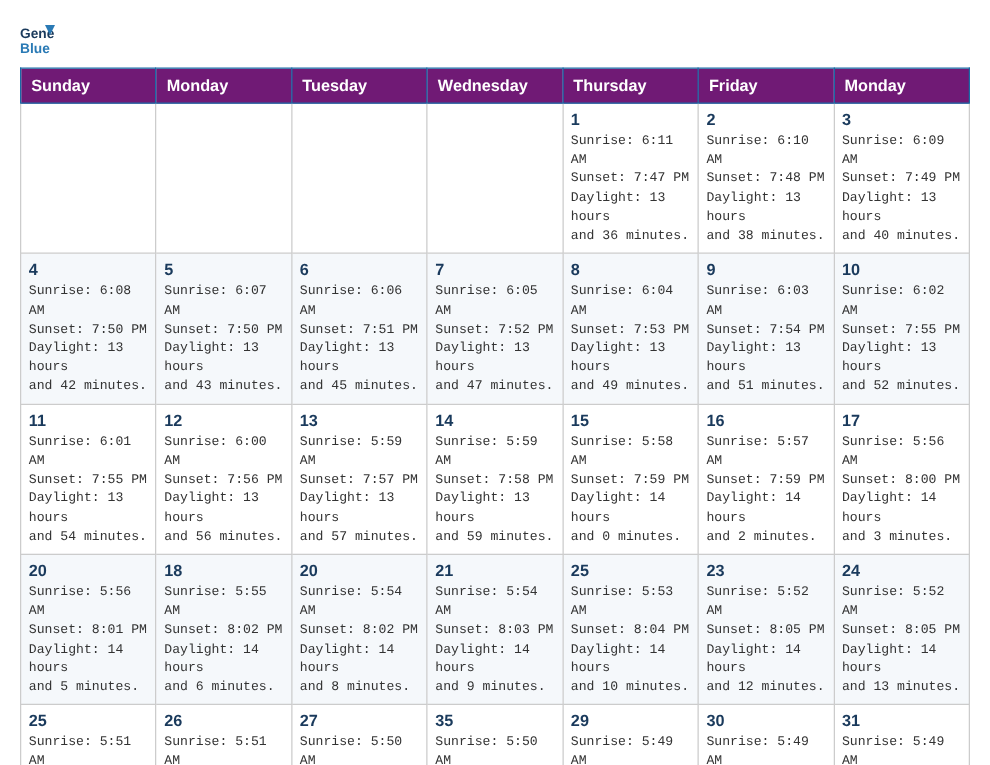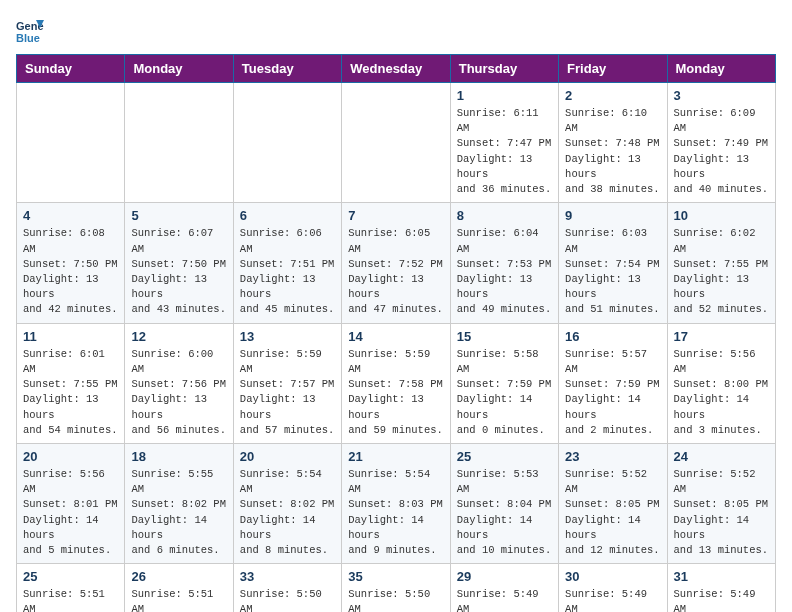--- a/index.html
+++ b/index.html
@@ -225,21 +225,21 @@
       <tr>
         <td>
           <div class="day-number">25</div>
           <div class="day-info">Sunrise: 5:51 AM<br>Sunset: 8:06 PM<br>Daylight: 14 hours<br>and 14 minutes.</div>
         </td>
         <td>
           <div class="day-number">26</div>
           <div class="day-info">Sunrise: 5:51 AM<br>Sunset: 8:07 PM<br>Daylight: 14 hours<br>and 16 minutes.</div>
         </td>
         <td>
-          <div class="day-number">33</div>
+          <div class="day-number">27</div>
           <div class="day-info">Sunrise: 5:50 AM<br>Sunset: 8:08 PM<br>Daylight: 14 hours<br>and 17 minutes.</div>
         </td>
         <td>
           <div class="day-number">35</div>
           <div class="day-info">Sunrise: 5:50 AM<br>Sunset: 8:08 PM<br>Daylight: 14 hours<br>and 18 minutes.</div>
         </td>
         <td>
           <div class="day-number">29</div>
           <div class="day-info">Sunrise: 5:49 AM<br>Sunset: 8:09 PM<br>Daylight: 14 hours<br>and 19 minutes.</div>
         </td>

